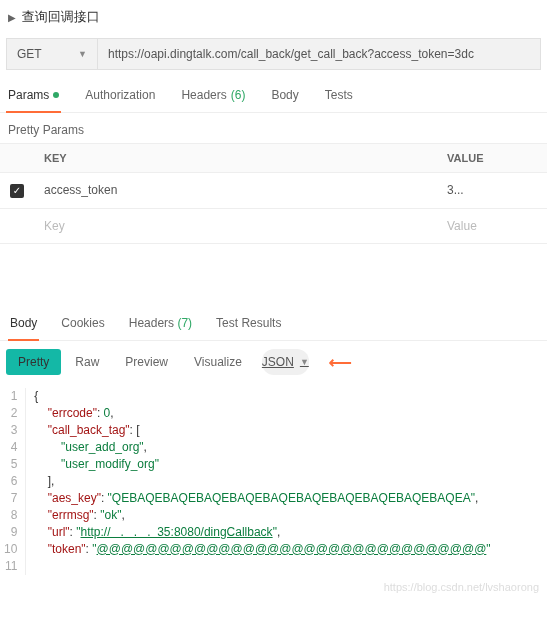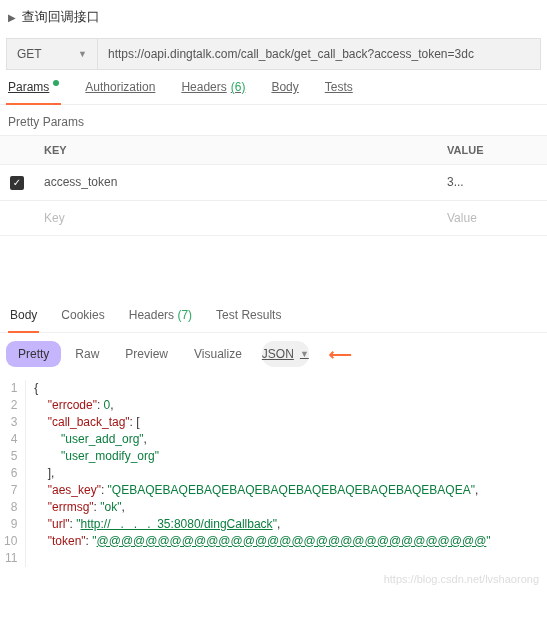--- a/index.html
+++ b/index.html
@@ -1,43 +1,43 @@
 <!DOCTYPE html>
 <html><head>
 <meta charset="utf-8">
 <style>
 * { box-sizing: border-box; margin: 0; padding: 0; font-family: -apple-system, BlinkMacSystemFont, "Segoe UI", Arial, sans-serif; }
 body { background: #fff; color: #333; font-size: 12px; width: 547px; }
 .section-header { display: flex; align-items: center; padding: 8px 8px; font-size: 13px; color: #333; }
 .section-header .tri { color: #666; margin-right: 6px; font-size: 10px; }
-.request-bar { display: flex; margin: 4px 6px 2px 6px; }
+.request-bar { display: flex; margin: 4px 6px 10px 6px; }
 .method-select { display: flex; align-items: center; justify-content: space-between; width: 92px; padding: 8px 10px; background: #f2f2f2; border: 1px solid #e0e0e0; color: #555; font-size: 12px; }
 .method-select .chev { color: #888; font-size: 9px; }
 .url-input { flex: 1; padding: 8px 10px; background: #f2f2f2; border: 1px solid #e0e0e0; border-left: none; color: #555; font-size: 12px; overflow: hidden; white-space: nowrap; }
 .tabs { display: flex; gap: 22px; padding: 0 6px; border-bottom: 1px solid #eee; font-size: 12px; }
-.tab { padding: 8px 2px 10px 2px; color: #666; position: relative; display: flex; gap: 4px; text-decoration: underline; }
+.tab { padding: 8px 2px 10px 2px; color: #666; position: relative; display: flex; align-items: center; gap: 4px; }
 .tab.active { color: #333; }
 .tab.active::after { content: ""; position: absolute; left: 0; right: 0; bottom: -1px; height: 2px; background: #ff6c37; }
 .tab .dot { width: 6px; height: 6px; border-radius: 50%; background: #2fa866; }
 .tab .count { color: #2fa866; }
 .query-title { padding: 10px 8px 6px 8px; color: #666; font-size: 12px; }
 .params-table { width: 100%; border-collapse: collapse; font-size: 12px; }
 .params-table th { text-align: left; padding: 8px 10px; color: #666; font-weight: 600; font-size: 11px; border-top: 1px solid #eee; border-bottom: 1px solid #eee; background: #fafafa; }
 .params-table td { padding: 10px; border-bottom: 1px solid #eee; color: #555; }
 .params-table td.placeholder { color: #bbb; }
 .chk { width: 14px; height: 14px; background: #333; display: inline-flex; align-items: center; justify-content: center; color: #fff; font-size: 10px; border-radius: 2px; }
 .gap { height: 60px; }
 .resp-tabs { display: flex; gap: 20px; padding: 6px 8px 0 8px; font-size: 12px; border-bottom: 1px solid #eee; }
 .resp-tab { padding: 6px 2px 10px 2px; color: #666; position: relative; }
 .resp-tab.active { color: #333; }
 .resp-tab.active::after { content: ""; position: absolute; left: 0; right: 0; bottom: -1px; height: 2px; background: #ff6c37; }
 .resp-tab .count { color: #2fa866; }
 .view-bar { display: flex; align-items: center; gap: 2px; padding: 8px 6px; }
 .view-btn { padding: 6px 12px; color: #666; font-size: 12px; border-radius: 3px; }
-.view-btn.active { background: #c4b5fd; color: #333; border-radius: 9px; }
+.view-btn.active { background: #14b8a6; color: #333; }
 .type-select { display: flex; align-items: center; gap: 6px; padding: 6px 0; background: #f0f0f0; color: #555; font-size: 12px; margin-left: 6px; border-radius: 12px; text-decoration: underline; }
 .type-select .chev { font-size: 9px; color: #888; }
 .wrap-icon { margin-left: 12px; color: #ff6c37; font-size: 16px; font-weight: bold; padding: 4px 6px; }
 .code-block { display: flex; font-family: Consolas, Monaco, monospace; font-size: 12px; padding: 4px 0 10px 0; }
 .gutter { text-align: right; color: #aaa; padding: 0 8px 0 4px; user-select: none; line-height: 17px; border-right: 1px solid #eee; margin-right: 8px; }
 .gutter div { height: 17px; }
 .code { line-height: 17px; white-space: pre; color: #333; }
 .code .key { color: #a31515; }
 .code .str { color: #0b7d3e; }
 .code .num { color: #0b7d3e; }

